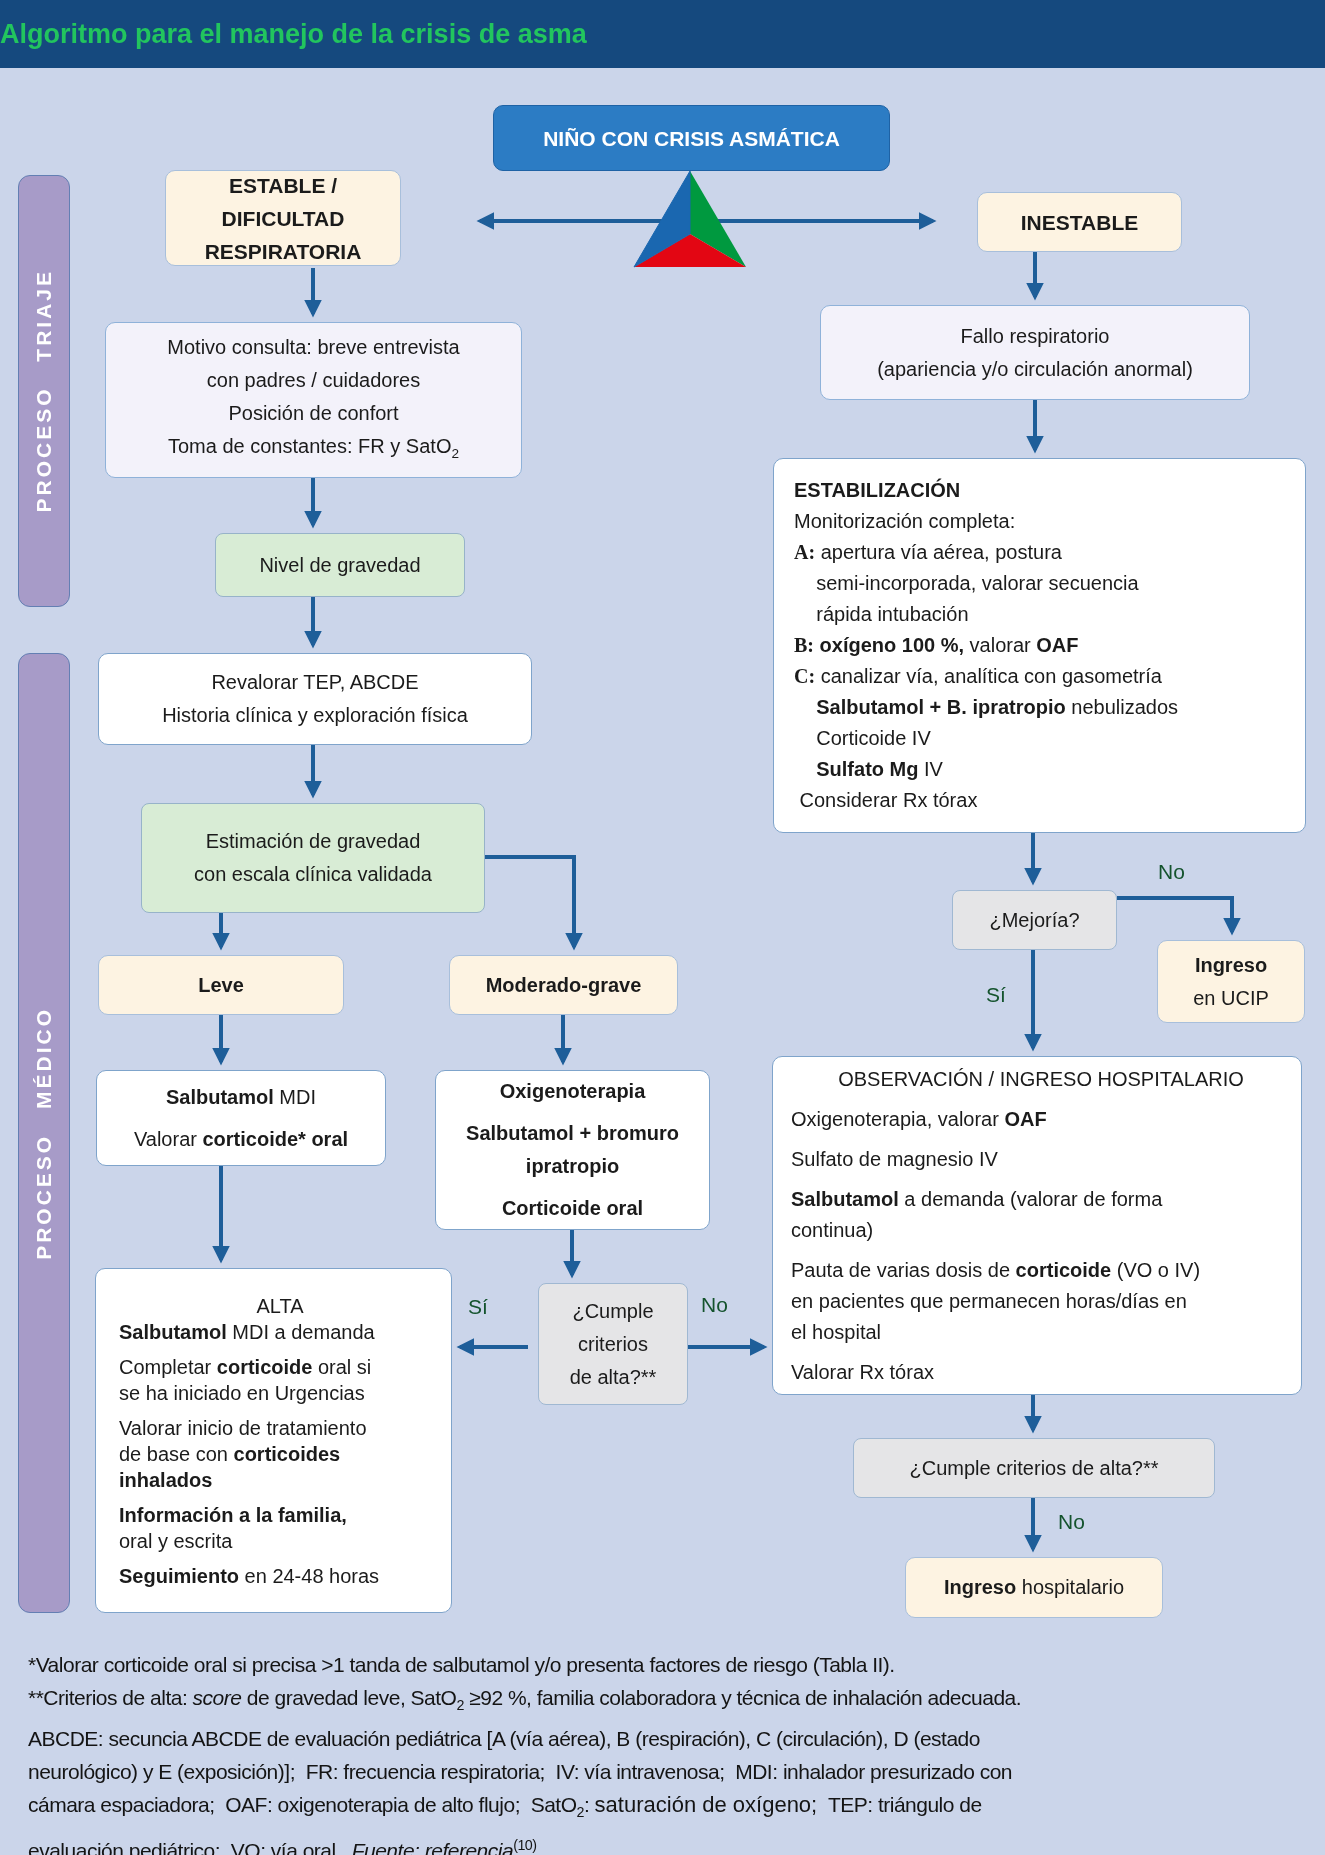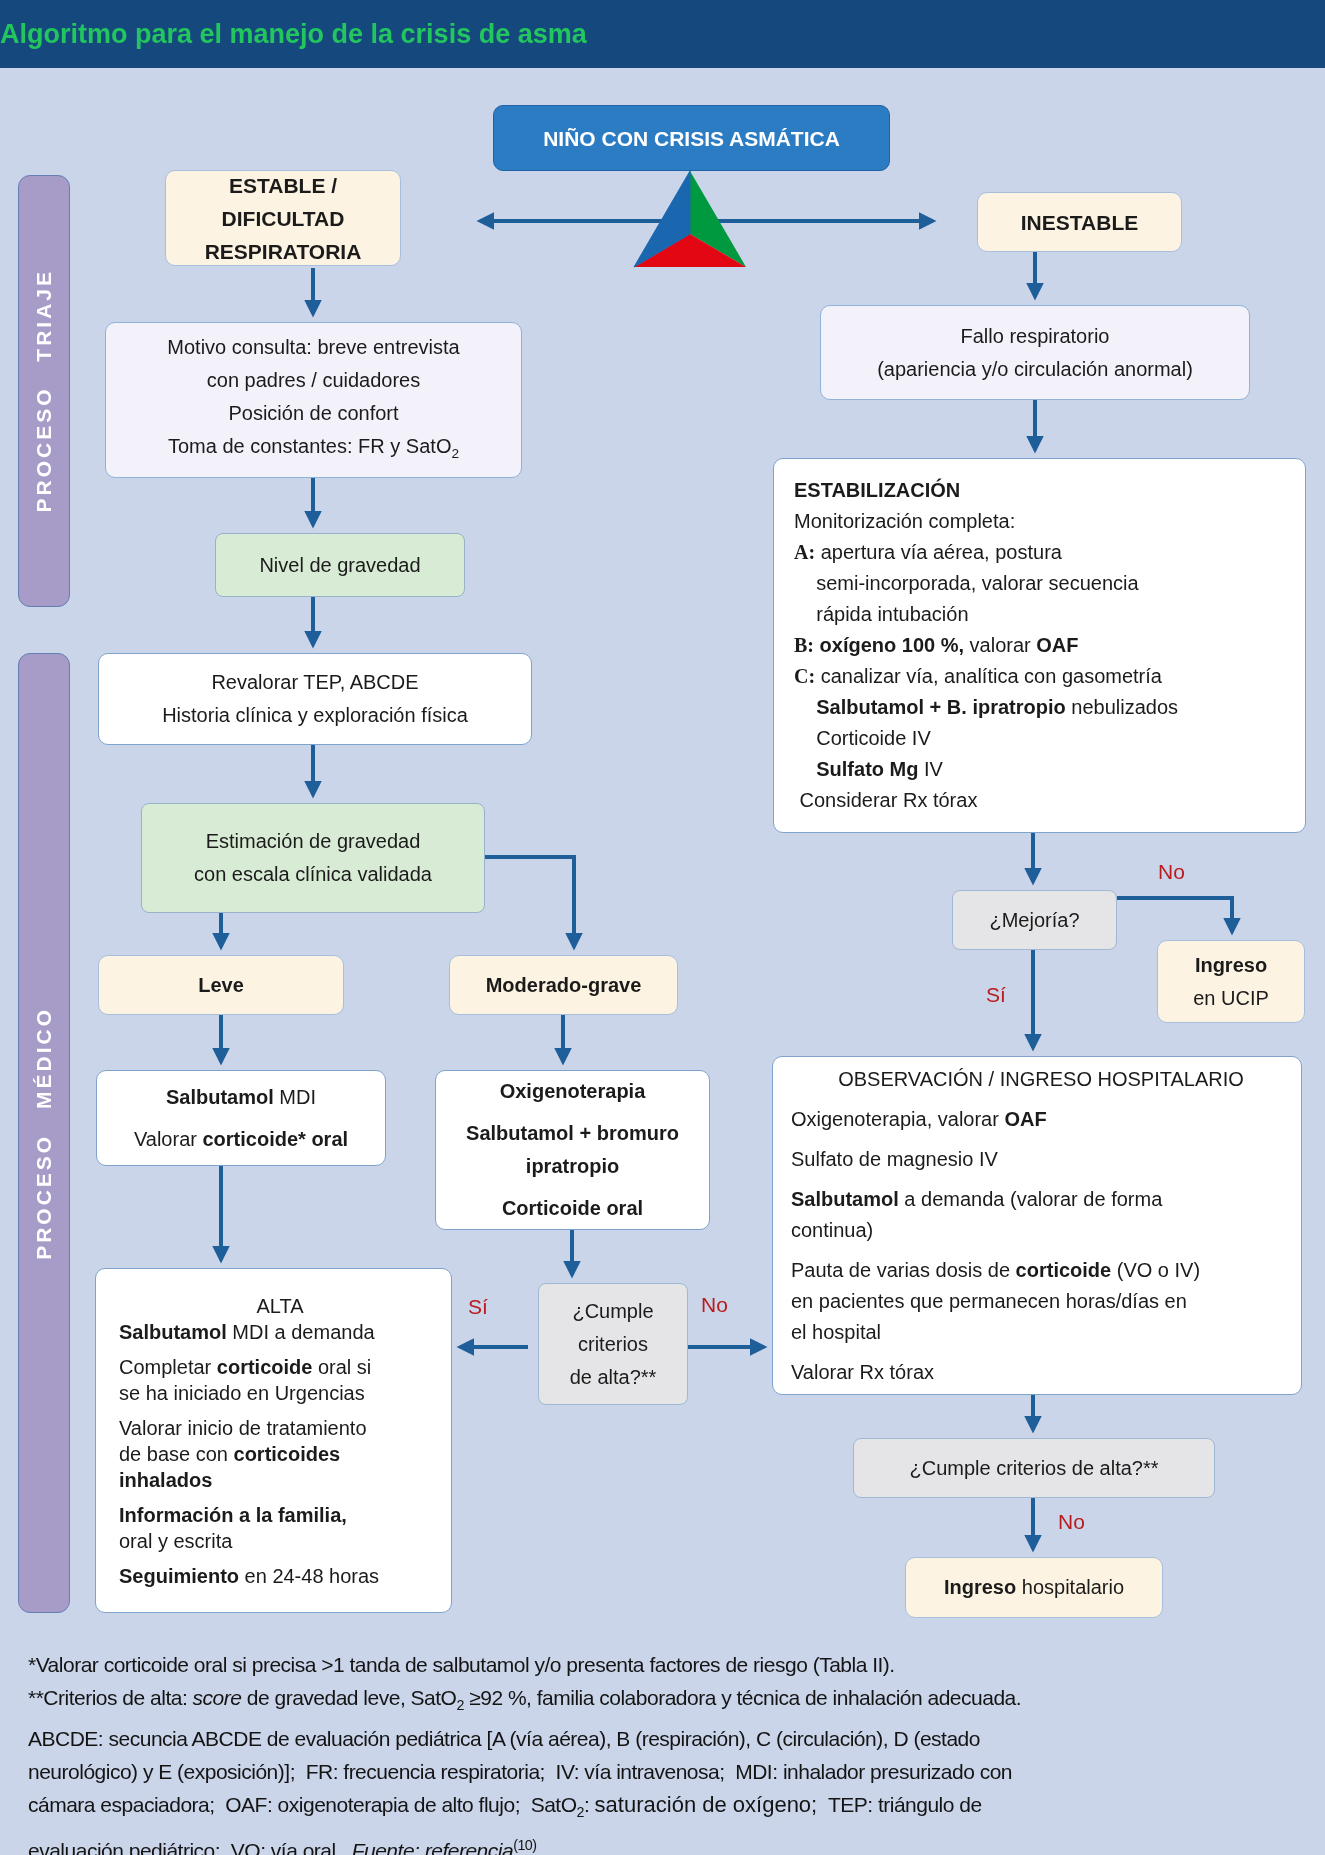--- a/index.html
+++ b/index.html
@@ -27,21 +27,21 @@
   .white{background:#ffffff;border:1px solid #7fa4cb;}
   .lav{background:#f3f2fa;border:1.5px solid #8fb2d9;}
   .green{background:#d8ecd5;border:1px solid #97b3c9;border-radius:8px;}
   .gray{background:#e5e5e7;border:1px solid #a0b8d2;border-radius:8px;}
 
   .vbar{position:absolute;width:52px;background:#a79bc8;border:1.5px solid #637fb3;border-radius:12px;
     z-index:2;display:flex;align-items:center;justify-content:center;box-sizing:border-box;}
   .vbar span{display:block;writing-mode:vertical-rl;transform:rotate(180deg);color:#ffffff;
     font-weight:bold;font-size:21px;letter-spacing:3px;word-spacing:16px;}
 
-  .lbl{position:absolute;z-index:3;font-size:21px;color:#b91c1c;}
+  .lbl{position:absolute;z-index:3;font-size:21px;color:#14532d;}
 
   .small{line-height:31px;}
   .small .ln{line-height:31px;}
   .alta .ln{line-height:26px;}
   .foot{position:absolute;left:28px;top:1648px;width:1280px;z-index:2;font-size:21px;
     letter-spacing:-0.5px;color:#141414;}
   .foot .ln{line-height:33px;}
 </style>
 </head>
 <body>

